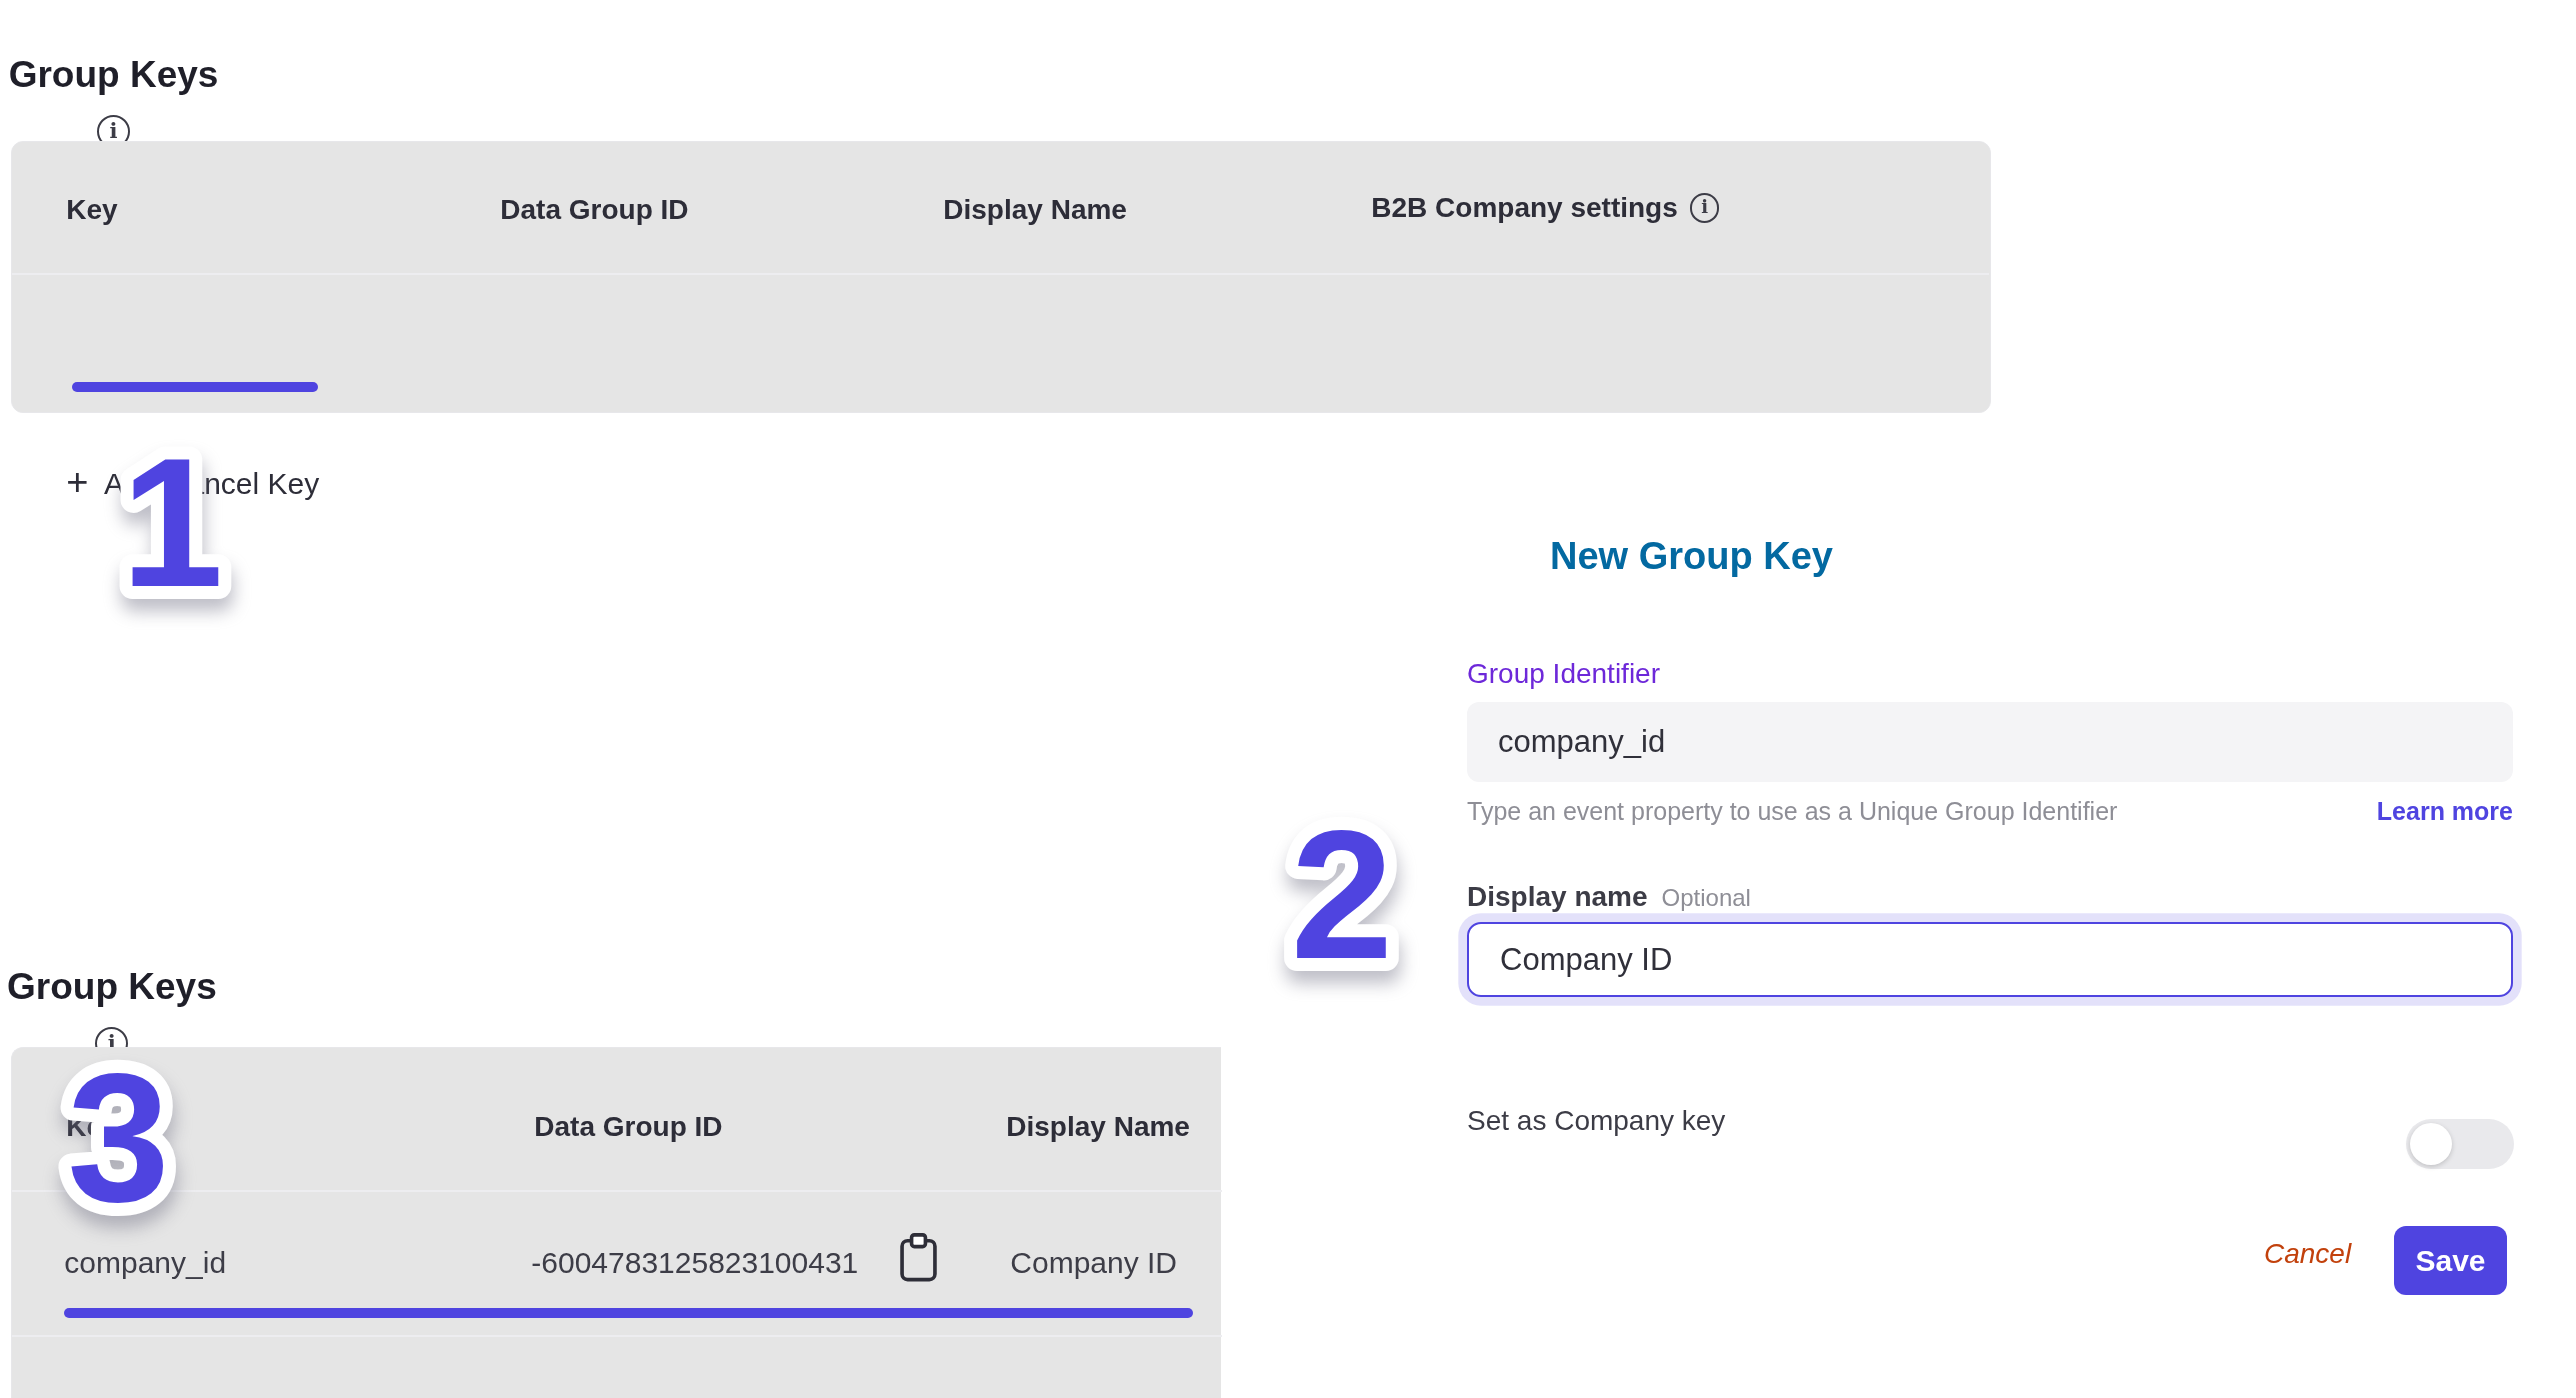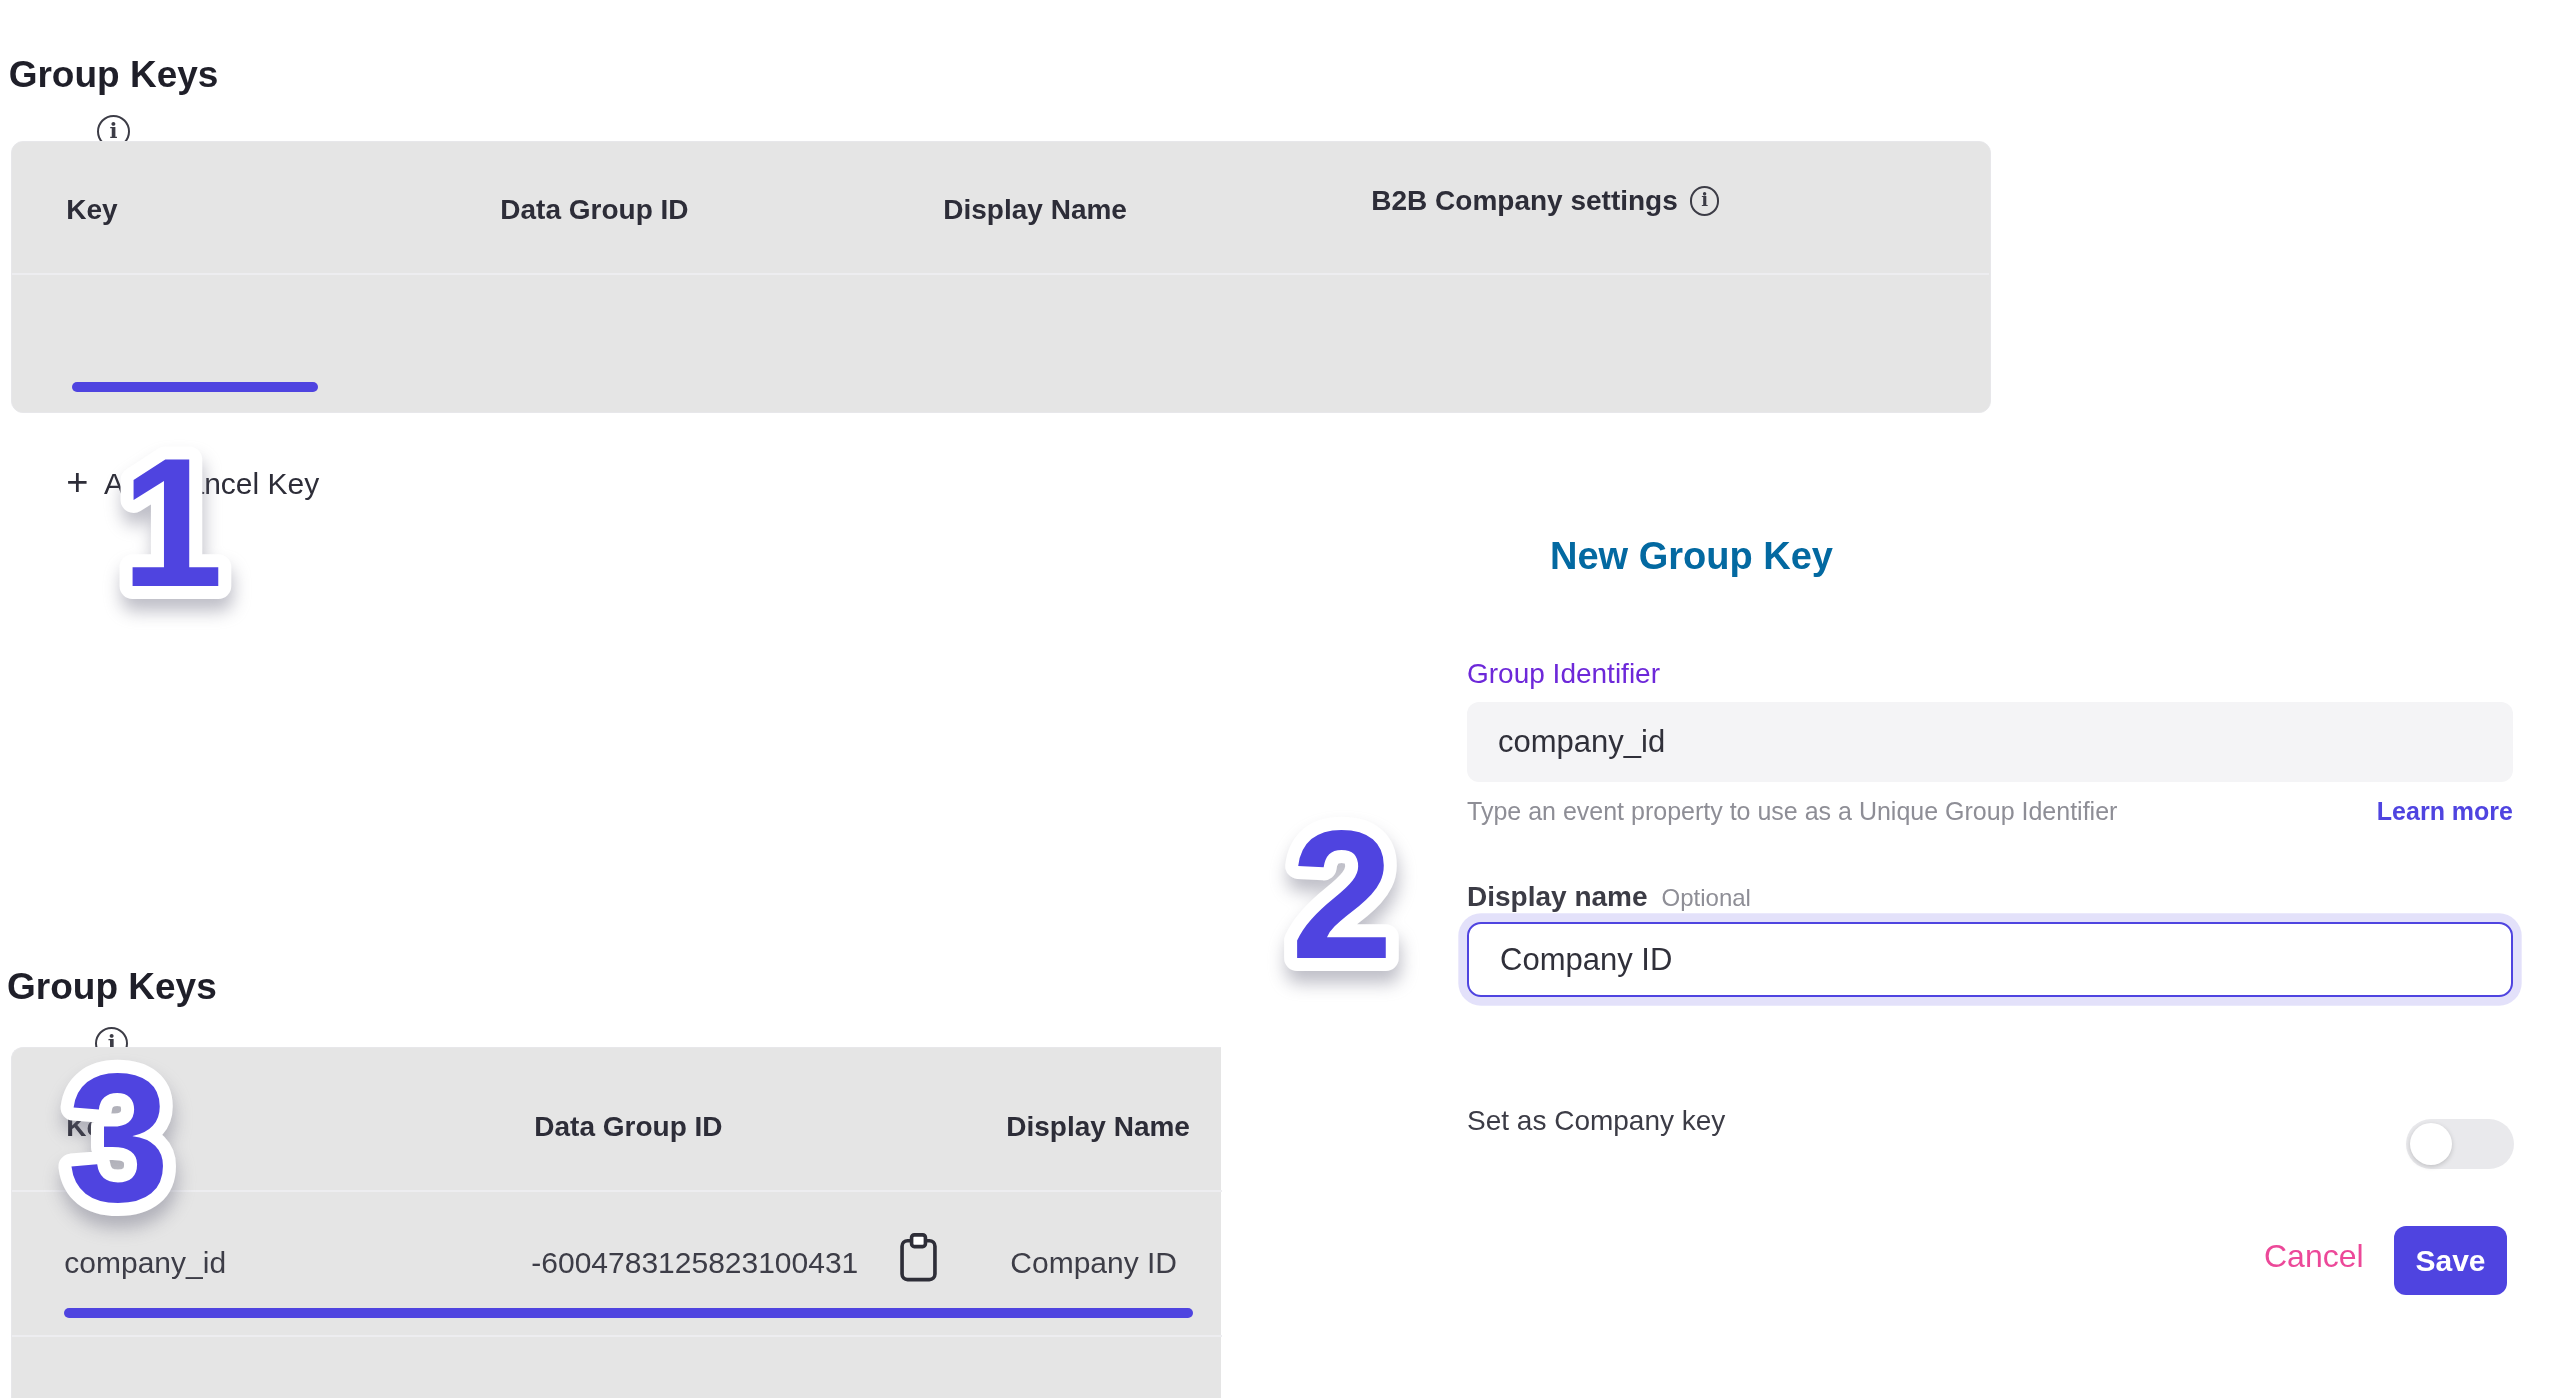--- a/index.html
+++ b/index.html
@@ -56,21 +56,21 @@
   .learn-link{color:#4f44e0;font-weight:600;text-decoration:none;cursor:pointer;}
   .learn-right{position:absolute;right:63px;top:797px;font-size:25px;}
   .inline-link{margin-left:8.7px;}
 
   .toggle{position:absolute;left:2406px;top:1119px;width:108px;height:50px;
       background:#e9e9ec;border:none;border-radius:25px;padding:0;cursor:pointer;}
   .knob{position:absolute;left:4.3px;top:4.3px;width:42px;height:42px;border-radius:50%;
       background:#ffffff;box-shadow:0 1.7px 5.2px rgba(0,0,0,0.18);}
 
   .cancel-btn{position:absolute;left:2258px;top:1237px;background:none;border:none;cursor:pointer;
-      font-family:"Liberation Sans",sans-serif;font-size:32px;font-weight:500;color:#ec4899;}
+      font-family:"Liberation Sans",sans-serif;font-size:28px;font-weight:500;color:#c2410c;font-style:italic;}
   .save-btn{position:absolute;left:2394px;top:1226px;width:113px;height:69px;
       background:#4f44e0;border:none;border-radius:12px;cursor:pointer;
       font-family:"Liberation Sans",sans-serif;font-size:30px;font-weight:600;color:#ffffff;}
 
   
   .annot-layer{position:absolute;left:0;top:0;pointer-events:none;}
   .annot-layer text{font-family:"Liberation Sans",sans-serif;font-weight:700;font-size:212px;
       fill:#4f44e0;stroke:#ffffff;stroke-width:30px;stroke-linejoin:round;paint-order:stroke fill;
       text-anchor:middle;filter:drop-shadow(2px 14px 10px rgba(110,110,130,0.45));}
 </style>
@@ -83,21 +83,21 @@
     <span>Group Keys</span>
     <span class="info-circle">
       <span class="glyph">i</span>
     </span>
   </div>
 
   <section class="card top-card">
     <span class="th" style="left:54px;top:52px">Key</span>
     <span class="th" style="left:488px;top:52px">Data Group ID</span>
     <span class="th" style="left:931px;top:52px">Display Name</span>
-    <span class="th th-flex" style="left:1359px;top:43px">
+    <span class="th th-flex" style="left:1359px;top:50px">
       <span>B2B Company settings</span>
       <span class="info-circle small">
         <span class="glyph">i</span>
       </span>
     </span>
     <div class="row-divider" style="top:131px;width:1977px"></div>
 
     <button class="add-btn">
       <span class="plus">+</span>
       <span>Add Cancel Key</span>

